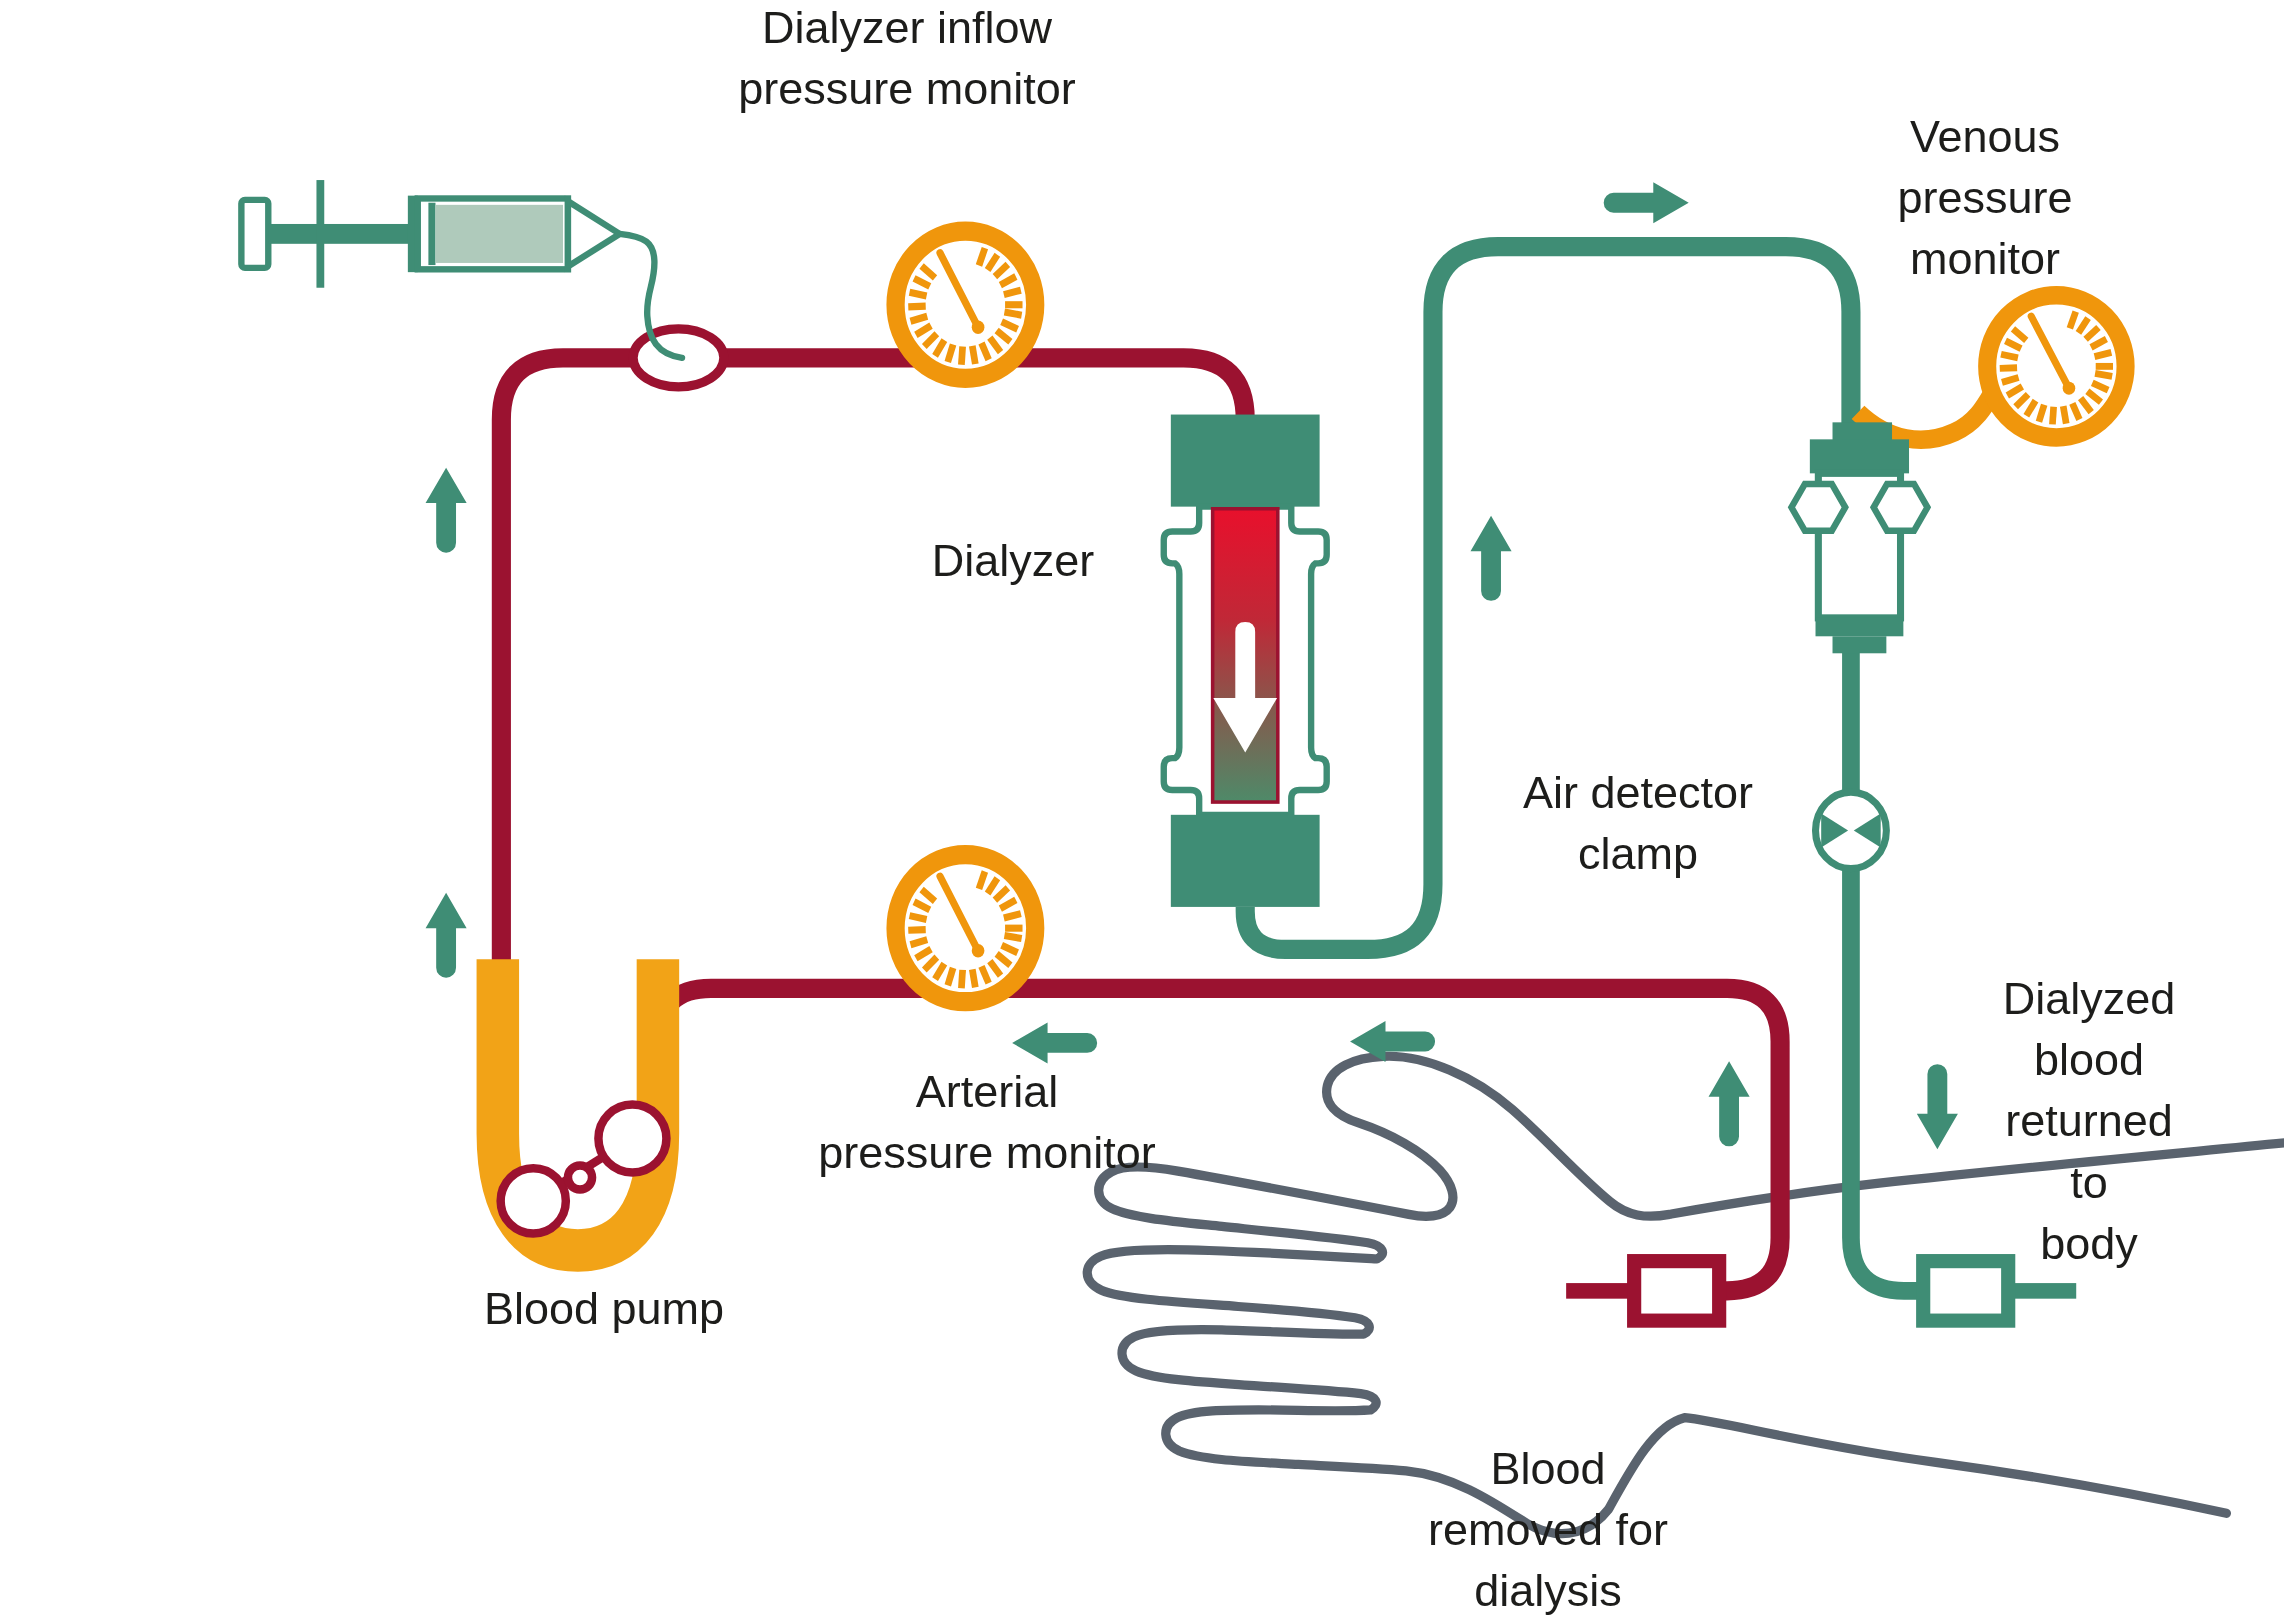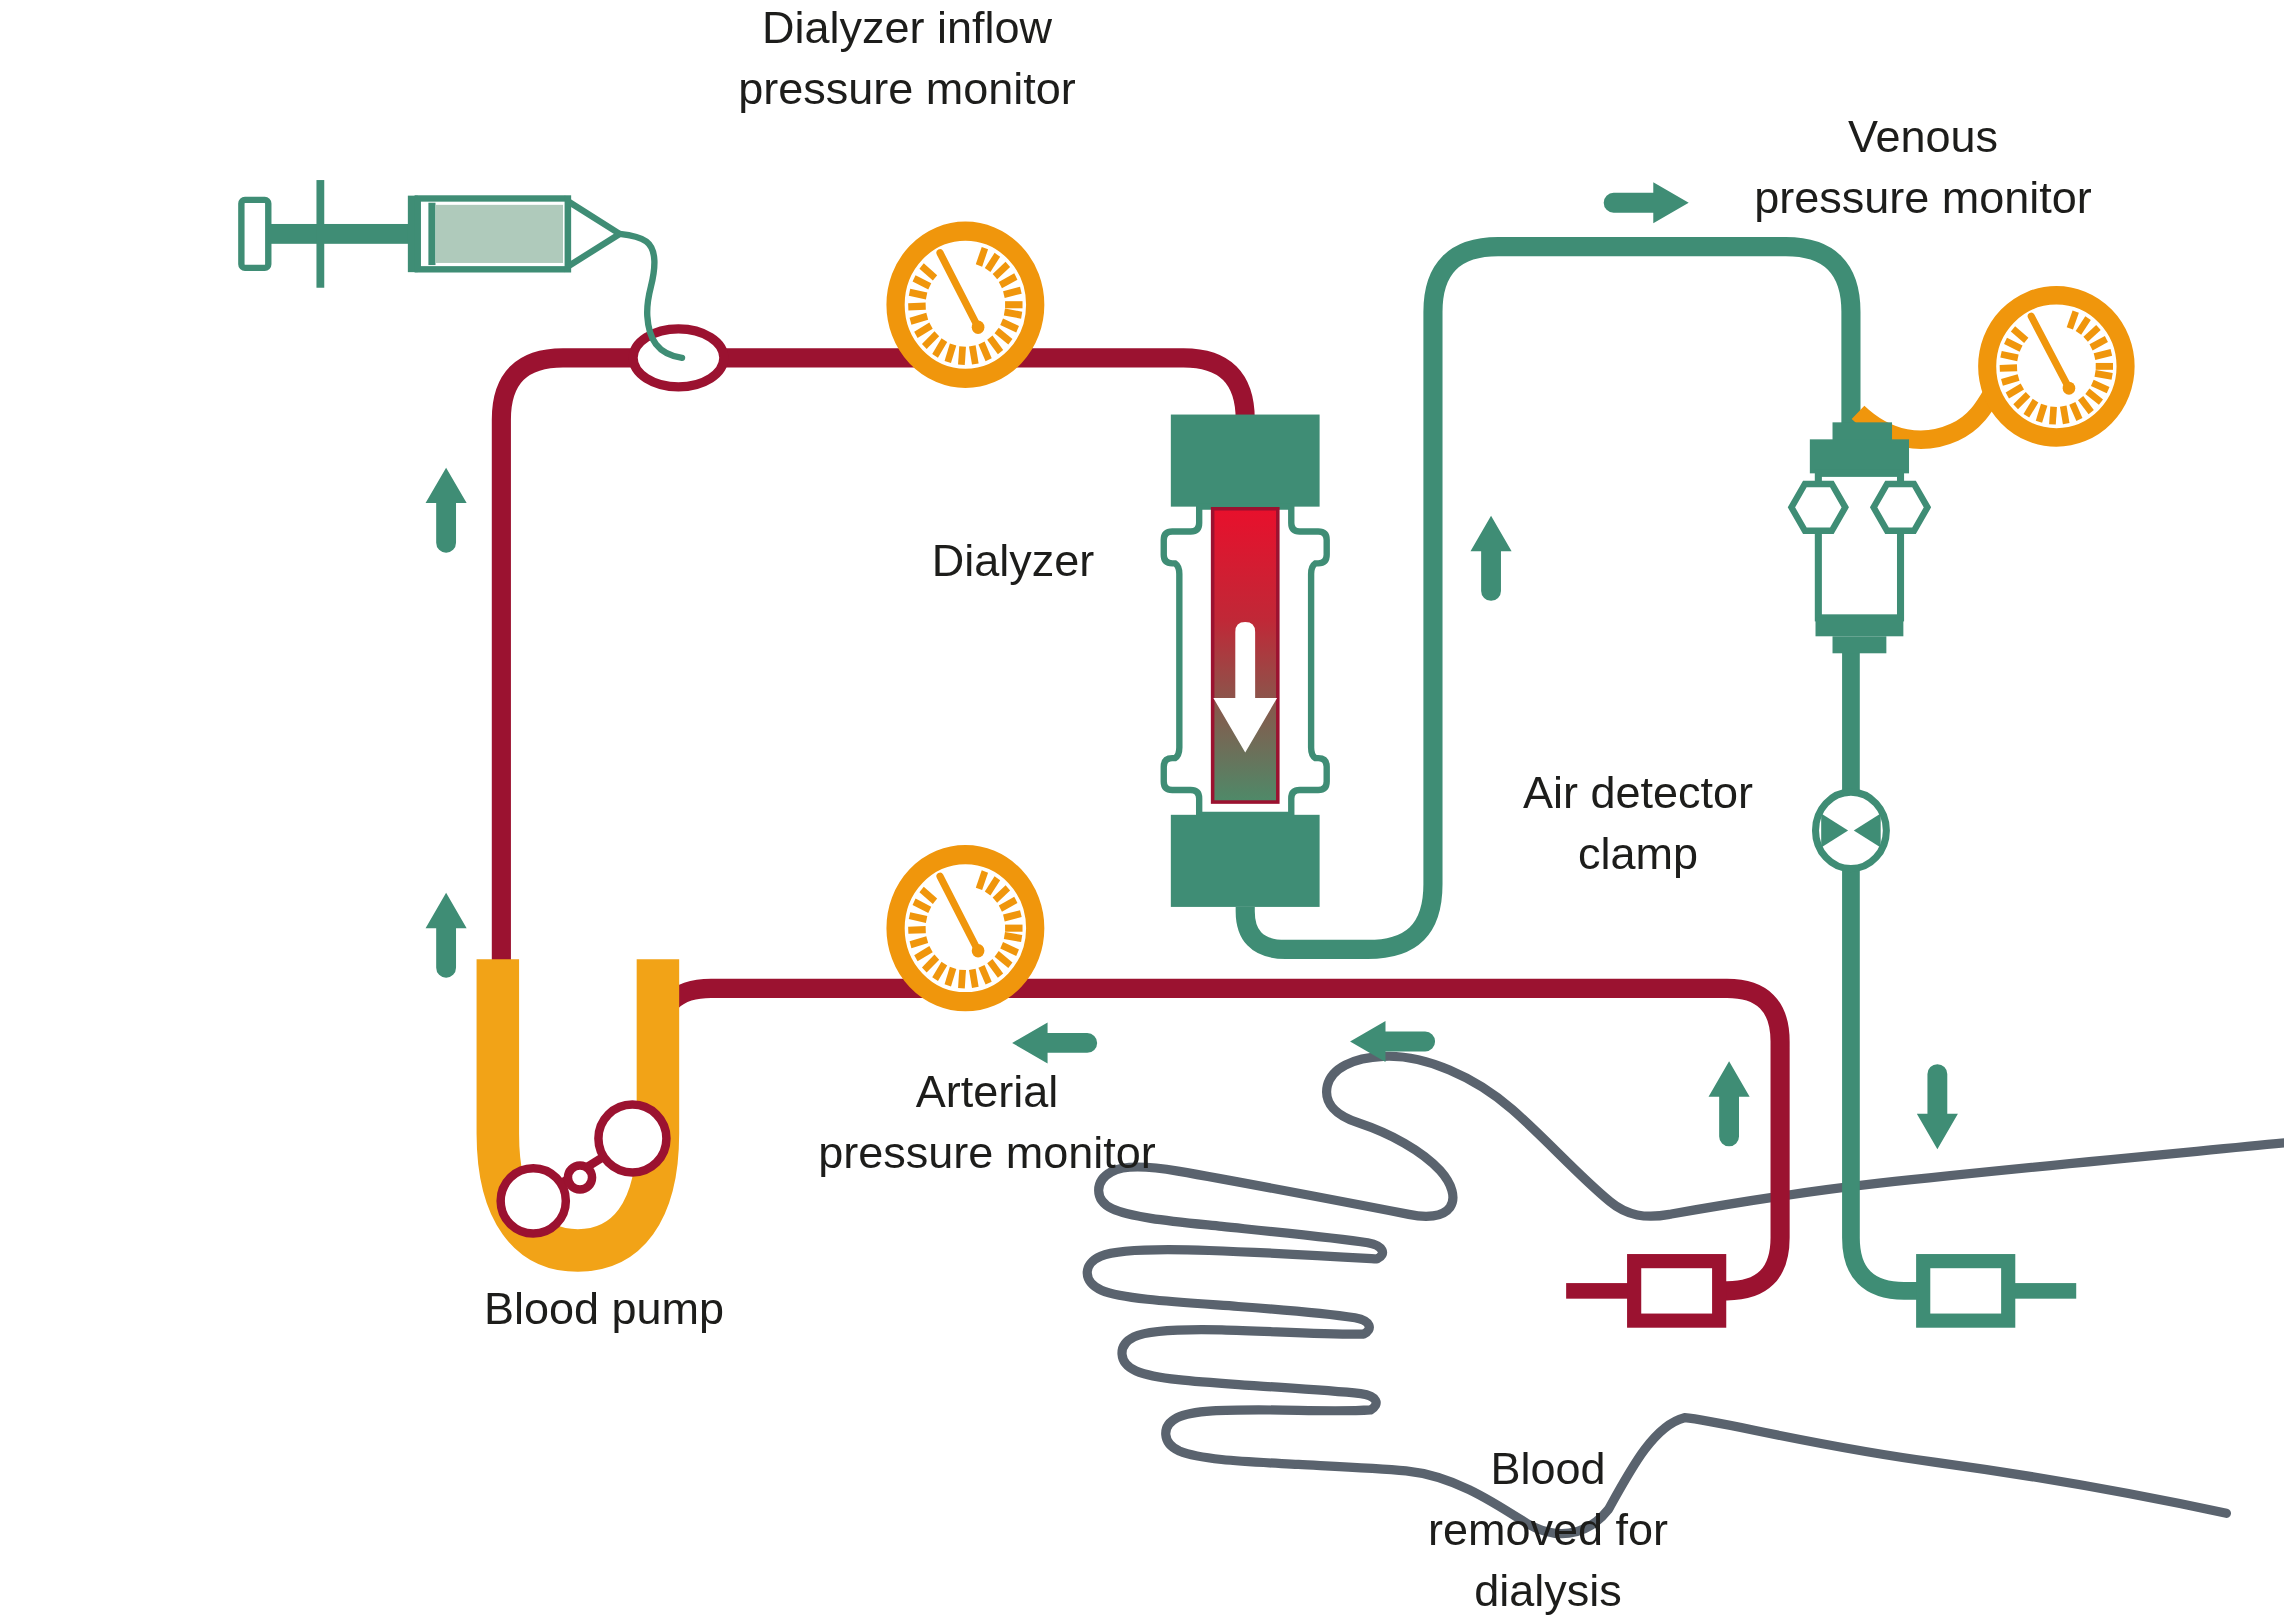--- a/index.html
+++ b/index.html
@@ -230,25 +230,28 @@
   <use href="#arr" class="arrow" transform="translate(2092,790)"></use>
   <use href="#arr" class="arrow" transform="translate(2309,286) rotate(90)"></use>
   <use href="#arr" class="arrow" transform="translate(2428,1560)"></use>
   <use href="#arr" class="arrow" transform="translate(2722,1560) rotate(180)"></use>
   <use href="#arr" class="arrow" transform="translate(1478,1472) rotate(-90)"></use>
   <use href="#arr" class="arrow" transform="translate(1955,1470) rotate(-90)"></use>
 </svg>
 
   <div class="label" style="left:898px;top:-2.8px">Dialyzer inflow
 pressure monitor</div>
-  <div class="label" style="left:1914px;top:106px">Venous
+  <div class="label" style="left:1976px;top:106px">Venous
 pressure monitor</div>
   <div class="label" style="left:1004px;top:530px">Dialyzer</div>
   <div class="label" style="left:1629px;top:762px">Air detector
 clamp</div>
+  <div class="label" style="left:2080px;top:968px">Dialyzed blood
+returned to
+body</div>
   <div class="label" style="left:978px;top:1061px">Arterial
 pressure monitor</div>
   <div class="label" style="left:595px;top:1278px">Blood pump</div>
   <div class="label" style="left:1539px;top:1438px">Blood
 removed for
 dialysis</div>
 </div>
 
 
 </body></html>

